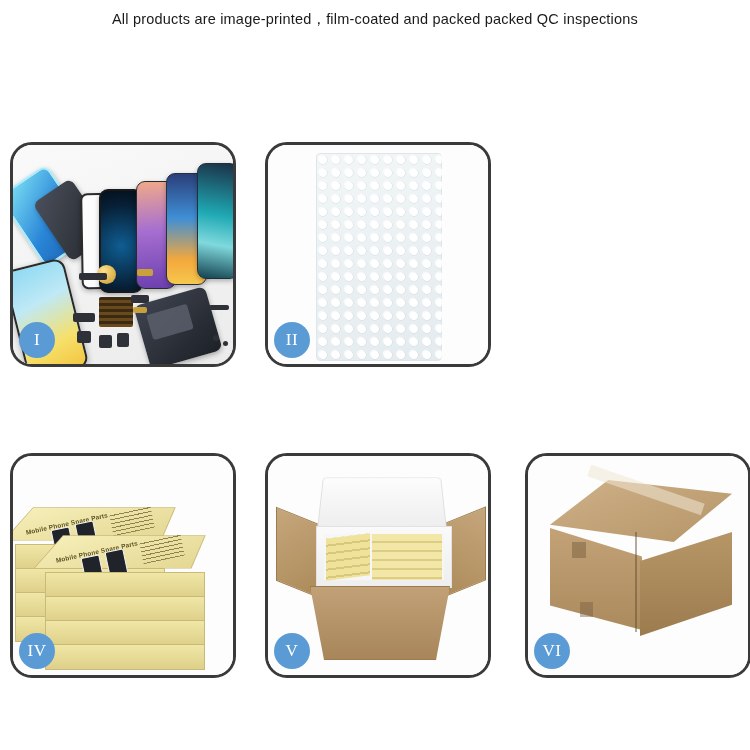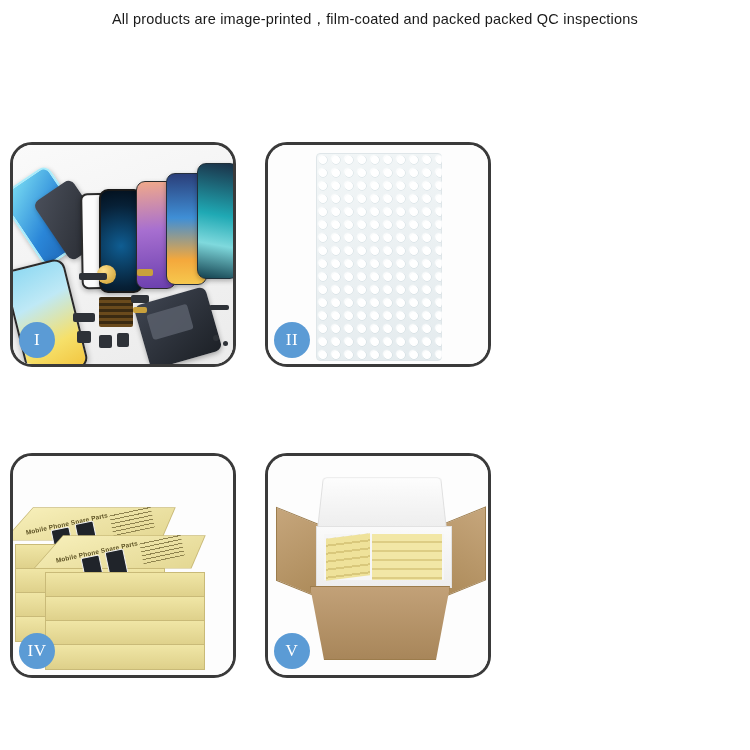--- a/index.html
+++ b/index.html
@@ -278,17 +278,30 @@
           <div class="v-lid"></div>
           <div class="v-foam"></div>
           <div class="v-inner"></div>
           <div class="v-yellow-a"></div>
           <div class="v-yellow-b"></div>
           <div class="v-body"></div>
         </div>
         <div class="badge">V</div>
       </div>
 
+      <div class="panel c2">
+        <div class="stage">
+          <div class="p6-bg"></div>
+          <div class="c-top"></div>
+          <div class="c-tape"></div>
+          <div class="c-left"></div>
+          <div class="c-right"></div>
+          <div class="c-seam"></div>
+          <div class="c-nick1"></div>
+          <div class="c-nick2"></div>
+        </div>
+        <div class="badge">VI</div>
+      </div>
 
     </div>
 
   </div>
 </div>
 
 </body></html>

